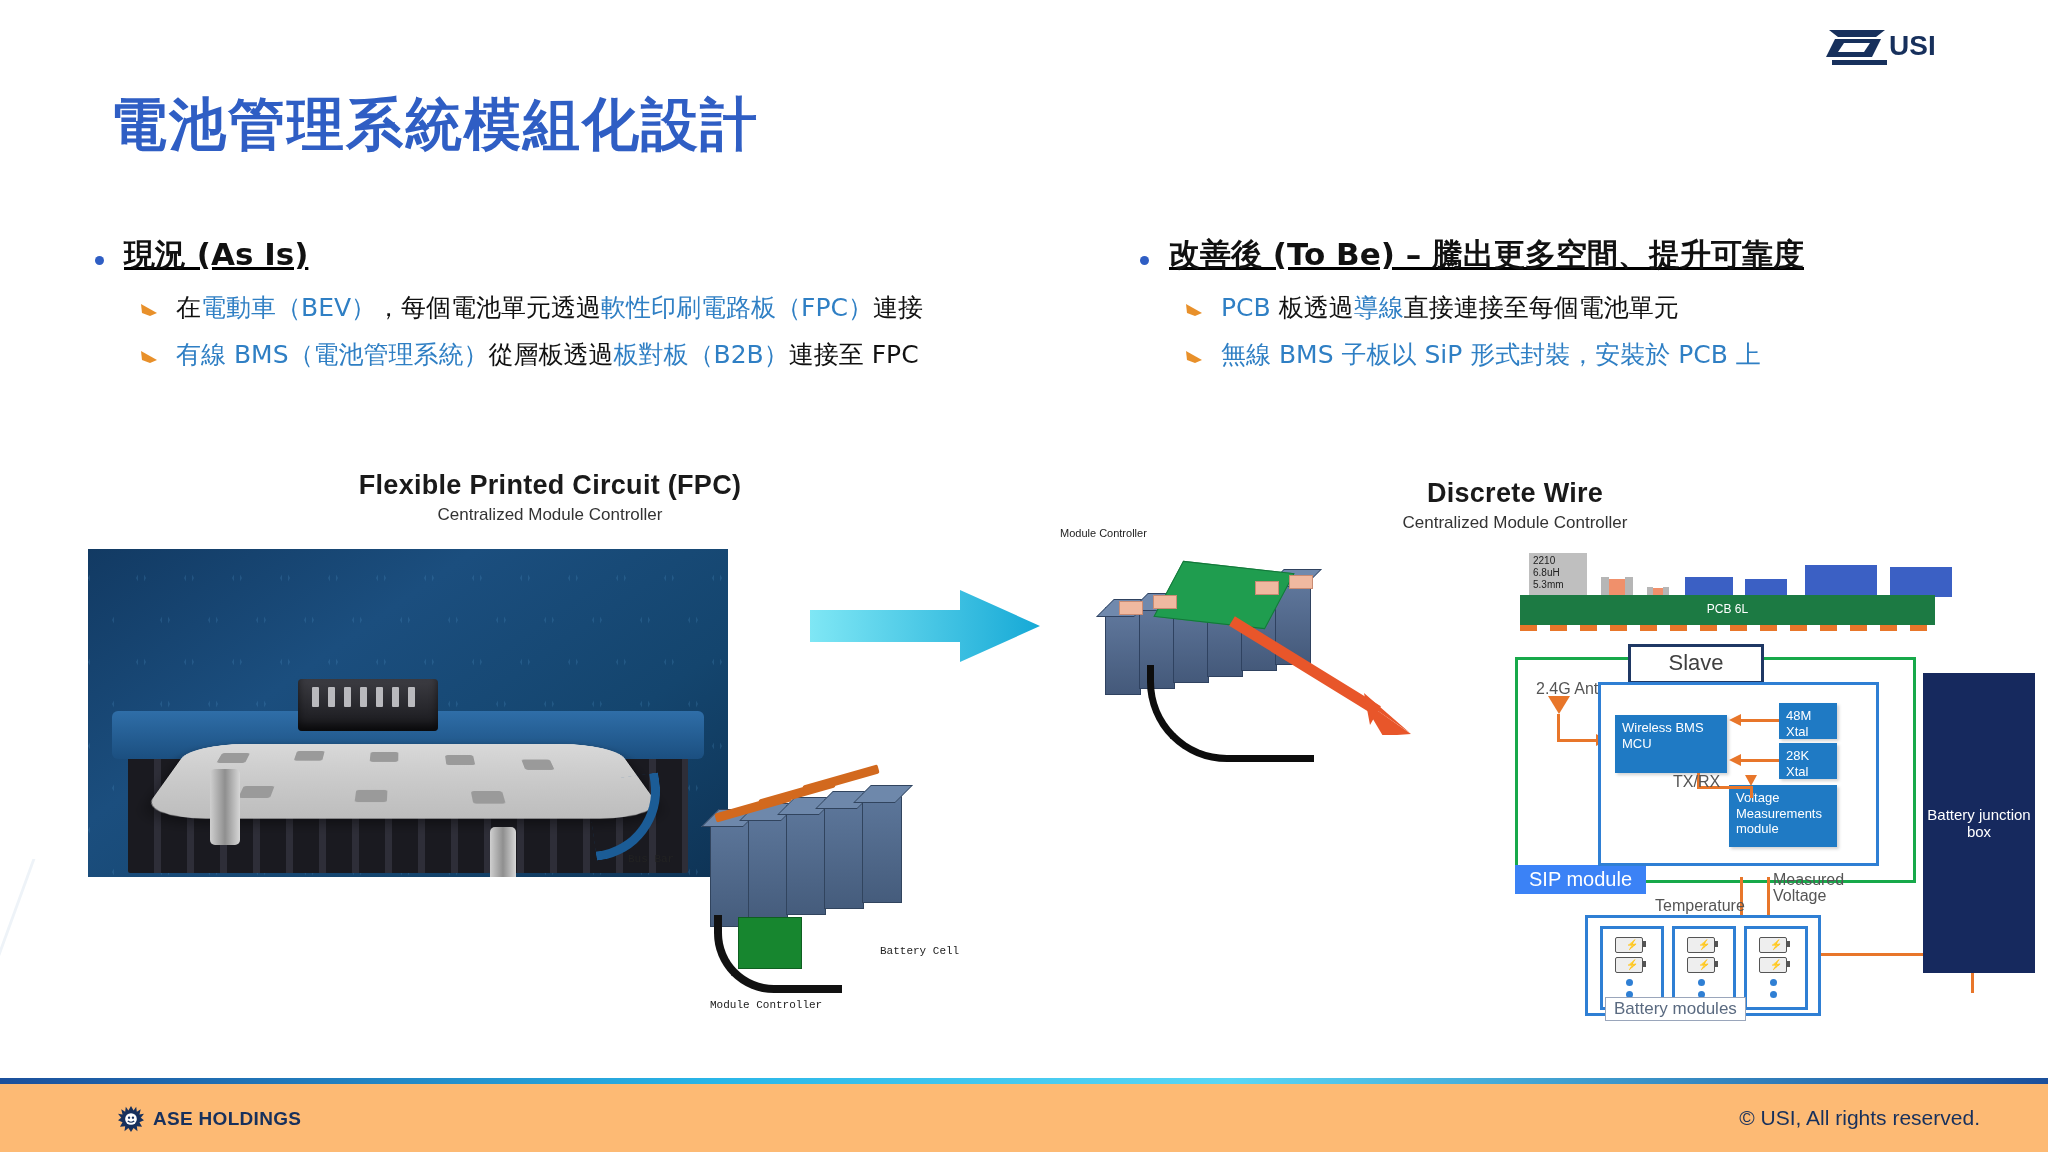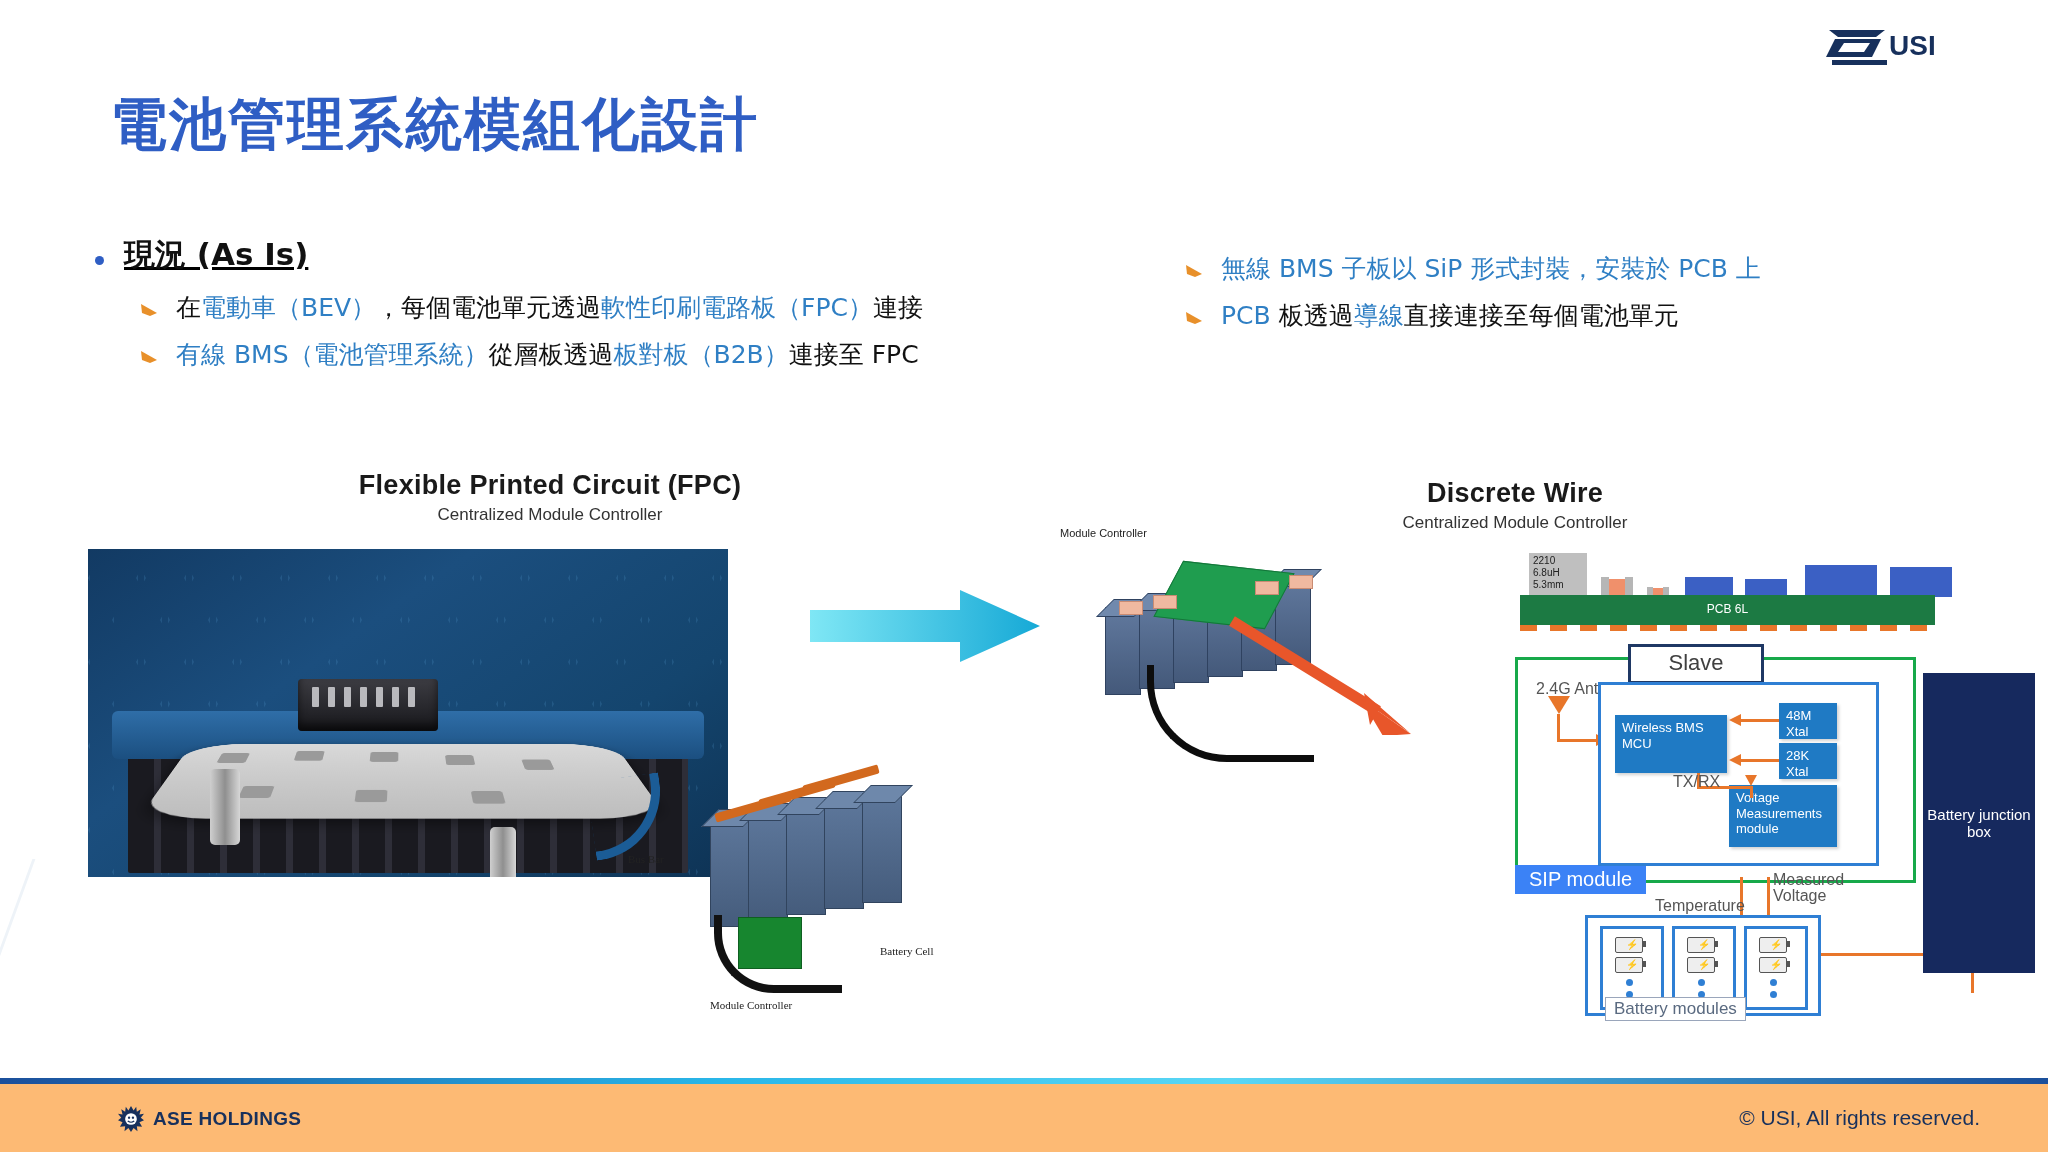--- a/index.html
+++ b/index.html
@@ -87,21 +87,21 @@
   
   .minidiag{position:absolute;left:690px;top:755px;width:280px;height:290px;}
   .mc-cells{position:absolute;left:20px;top:50px;width:190px;height:120px;}
   .mc-cell{position:absolute;width:38px;height:108px;background:linear-gradient(180deg,#5d779b,#455c7c);
     border:1px solid #31445e;}
   .mc-top{position:absolute;width:40px;height:16px;background:#6e88ab;
     transform:skewX(-45deg);border:1px solid #31445e;}
   .mc-green{position:absolute;left:28px;top:112px;width:62px;height:50px;background:#17862f;border:1px solid #0f5f21;}
   .mc-wire{position:absolute;left:24px;top:160px;width:120px;height:70px;border:8px solid #111;
     border-top:none;border-right:none;border-radius:0 0 0 60px;}
-  .mc-lbl{position:absolute;font-size:11px;color:#222;font-family:Liberation Serif, serif;white-space:nowrap;}
+  .mc-lbl{position:absolute;font-size:11px;color:#222;font-family:Liberation Mono, monospace;white-space:nowrap;}
   .mc-bus{position:absolute;background:#d2691e;height:9px;border-radius:2px;}
 
   
   .bigarrow{position:absolute;left:810px;top:590px;width:230px;height:72px;}
 
   
   .isodiag{position:absolute;left:1105px;top:545px;width:260px;height:230px;}
   .iso-cell{position:absolute;width:34px;height:86px;background:linear-gradient(180deg,#61799e,#44597a);
     border:1px solid #2f4260;}
   .iso-face{position:absolute;width:36px;height:16px;background:#7089ad;transform:skewX(-45deg);border:1px solid #2f4260;}
@@ -199,36 +199,40 @@
           <svg width="18" height="14" viewBox="0 0 18 14">
               <polygon points="0,1 16,10 9,13 1,10" fill="#e8902a"></polygon>
             </svg>
         </span>
         <span class="txt"><span class="blue">有線 BMS（電池管理系統）</span><span>從層板透過</span><span class="blue">板對板（B2B）</span><span>連接至 FPC</span></span>
       </div>
     </div>
   </div>
 
   <div class="col col-right">
+    <div class="l1">
+      <span class="dot"></span>
+      <span class="txt">改善後 (To Be) – 騰出更多空間、提升可靠度</span>
+    </div>
     <div class="l2wrap">
       <div class="l2">
         <span class="arrow">
           <svg width="18" height="14" viewBox="0 0 18 14">
               <polygon points="0,1 16,10 9,13 1,10" fill="#e8902a"></polygon>
             </svg>
         </span>
-        <span class="txt"><span class="blue">無線 BMS 子板以 SiP 形式封裝，安裝於 PCB 上</span></span>
+        <span class="txt"><span class="blue">PCB</span><span> 板透過</span><span class="blue">導線</span><span>直接連接至每個電池單元</span></span>
       </div>
       <div class="l2">
         <span class="arrow">
           <svg width="18" height="14" viewBox="0 0 18 14">
               <polygon points="0,1 16,10 9,13 1,10" fill="#e8902a"></polygon>
             </svg>
         </span>
-        <span class="txt"><span class="blue">PCB</span><span> 板透過</span><span class="blue">導線</span><span>直接連接至每個電池單元</span></span>
+        <span class="txt"><span class="blue">無線 BMS 子板以 SiP 形式封裝，安裝於 PCB 上</span></span>
       </div>
     </div>
   </div>
 
   <div class="cap cap-left">
     <div class="c1">Flexible Printed Circuit (FPC)</div>
     <div class="c2">Centralized Module Controller</div>
   </div>
   <div class="cap cap-right">
     <div class="c1">Discrete Wire</div>

